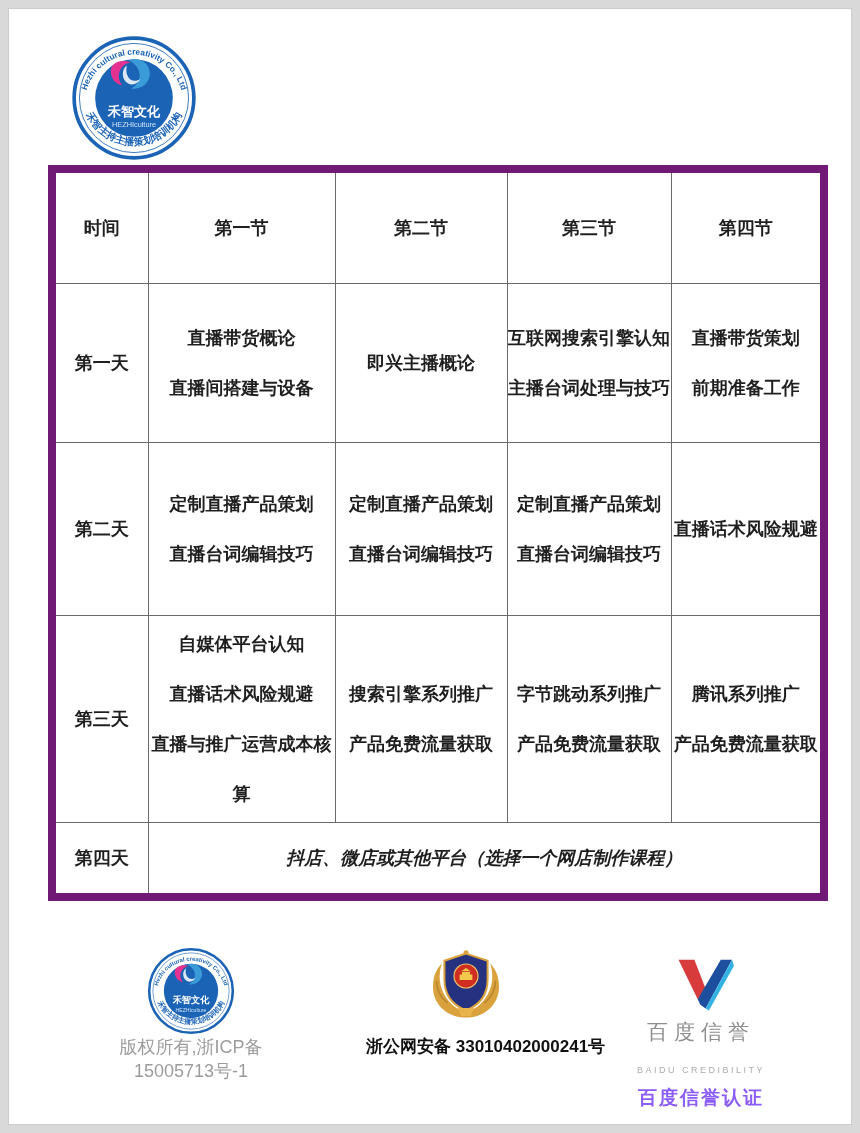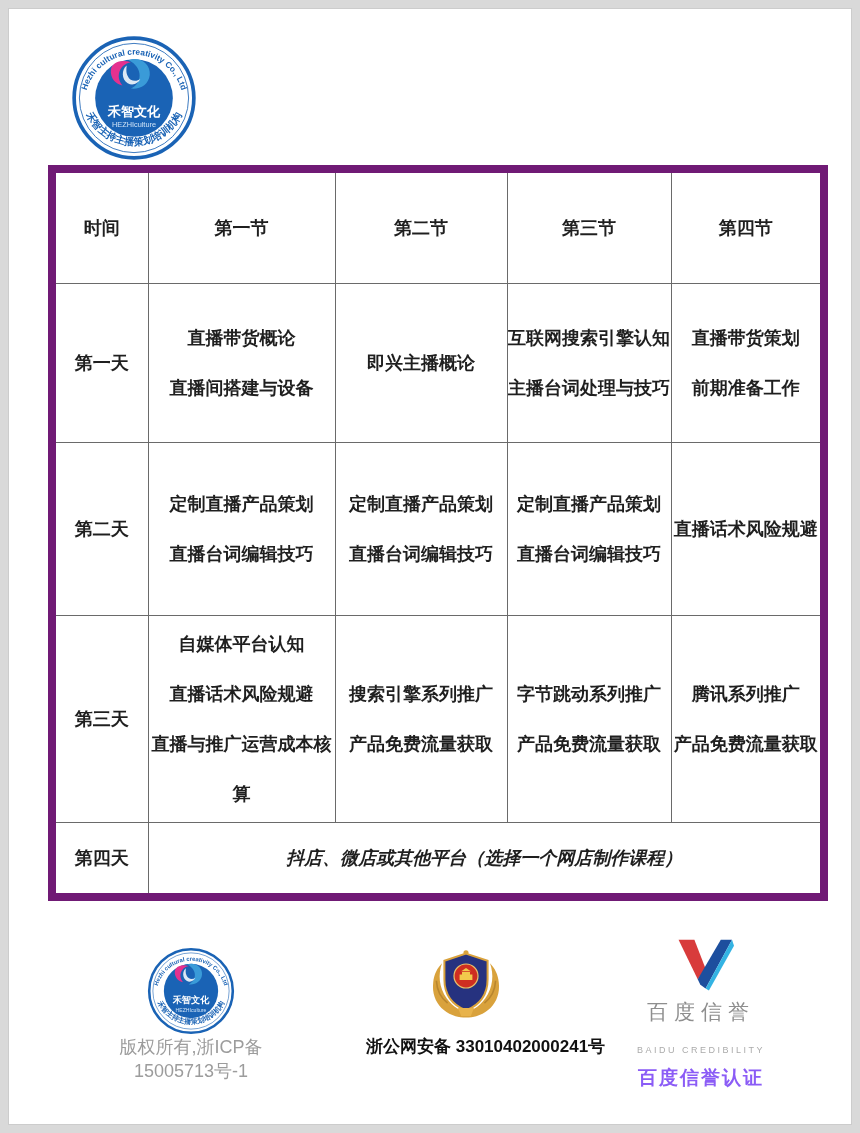--- a/index.html
+++ b/index.html
@@ -42,21 +42,21 @@
   tr.r1{height:159px;}
   tr.r2{height:173px;}
   tr.r3{height:207px;}
   tr.r4{height:75px;}
   .ln{line-height:50px;}
   td.merged{text-align:left;padding-left:12px;font-style:italic;}
   
   .f-col{position:absolute;text-align:center;width:200px;}
   .f-left{left:82px;top:938px;}
   .f-center{left:357px;top:938px;}
-  .f-right{left:592px;top:928px;text-align:center;}
+  .f-right{left:592px;top:948px;text-align:center;}
   .copyright{color:var(--copyright-gray,#9c9c9c);font-size:18px;margin-top:0;}
   .police-text{font-weight:bold;font-size:17px;color:#111;margin-top:14px;white-space:nowrap;}
   .badge-svg{display:block;margin:0 auto;}
   .baidu-cn{font-size:21px;color:var(--baidu-gray,#8e8e8e);letter-spacing:6px;margin-top:4px;}
   .baidu-en{font-size:9px;color:#ababab;letter-spacing:2.5px;margin-top:19px;}
   .baidu-cert{font-size:19px;font-weight:bold;color:#8b5cf6;margin-top:10px;letter-spacing:2px;}
 </style>
 </head>
 <body>
 

